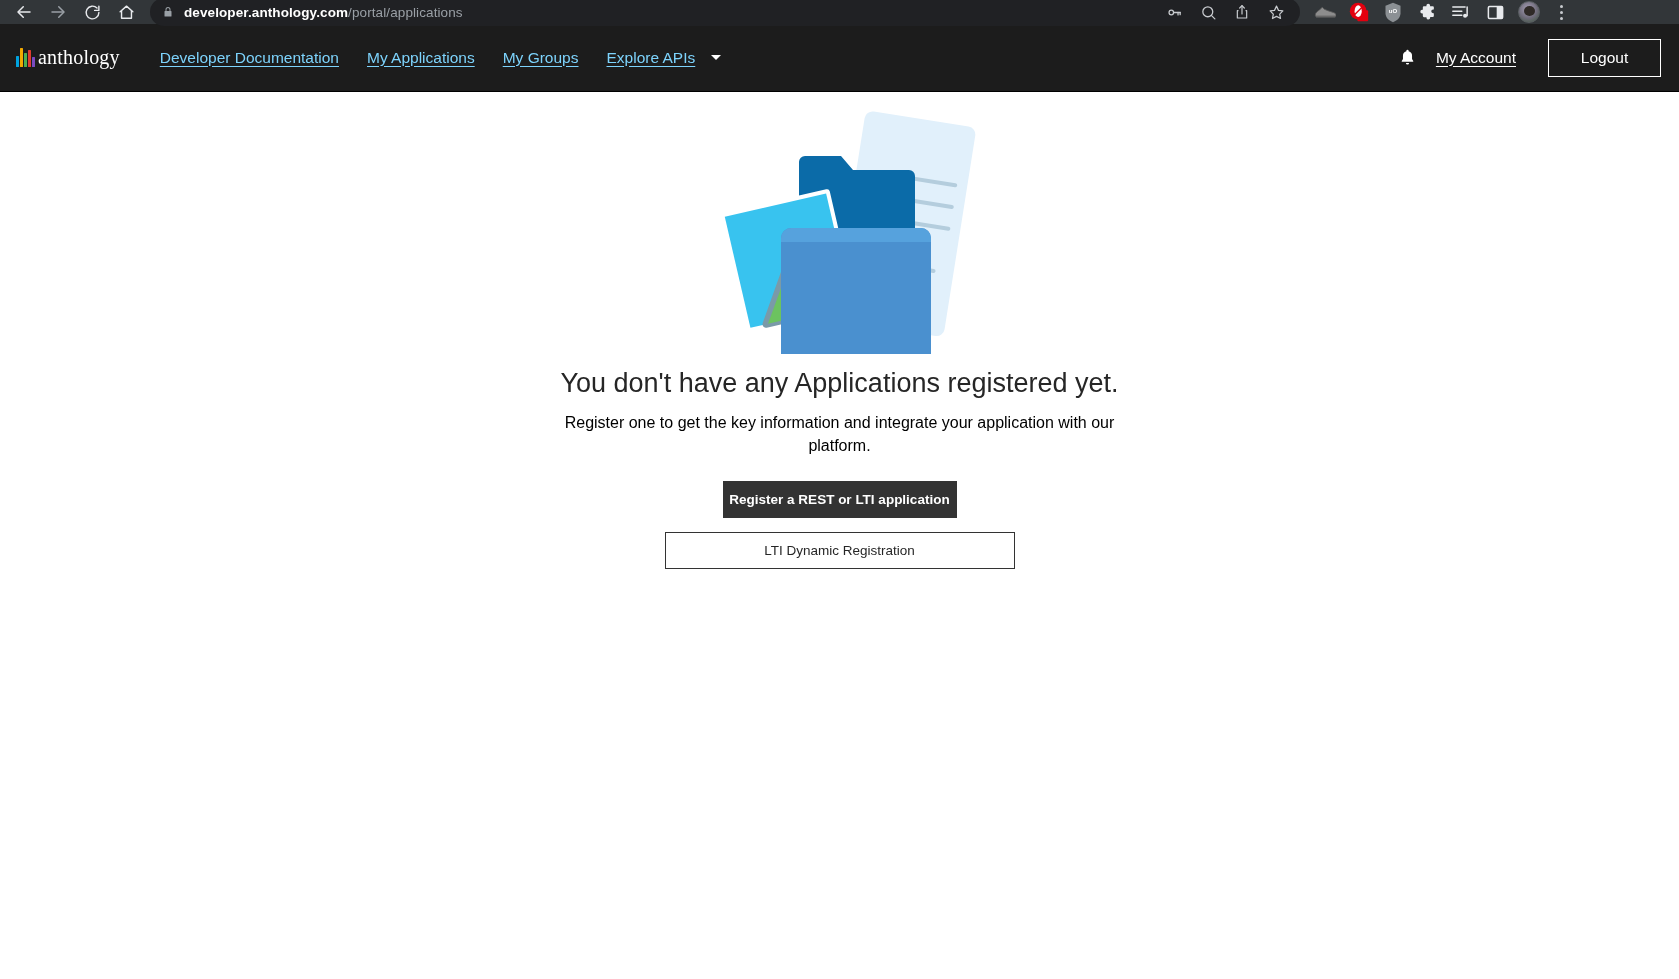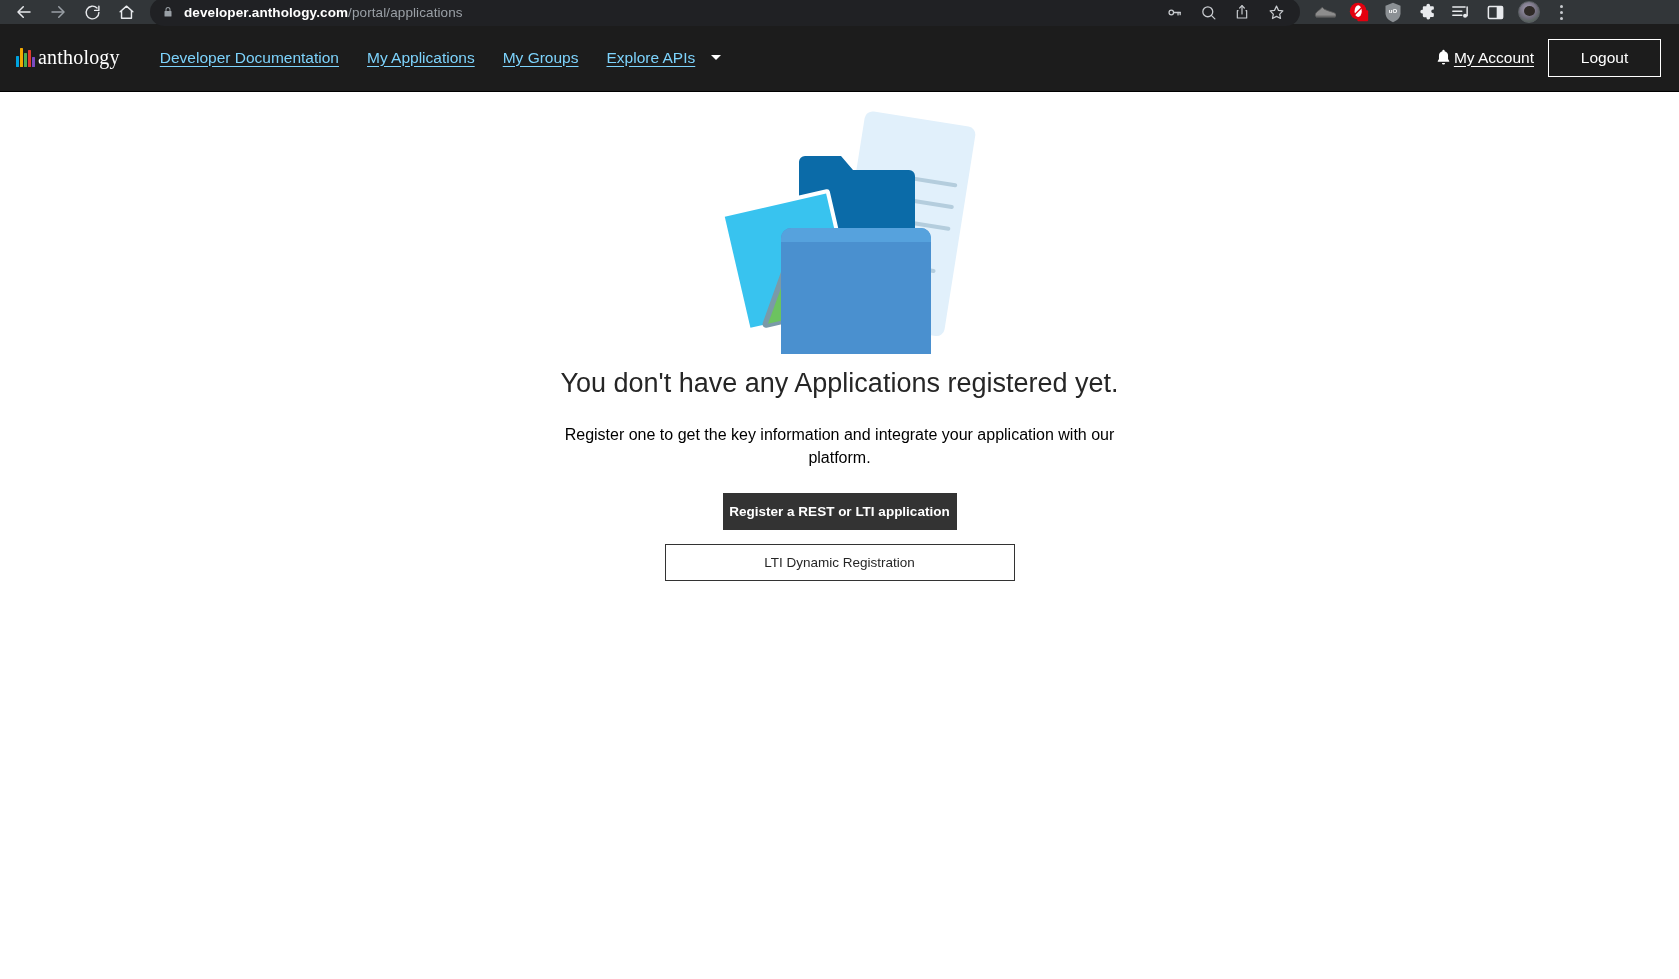--- a/index.html
+++ b/index.html
@@ -114,21 +114,21 @@
     width: 0; height: 0;
     border-left: 5px solid transparent;
     border-right: 5px solid transparent;
     border-top: 5px solid #ffffff;
   }
 
   .header-right {
     margin-left: auto;
     display: flex;
     align-items: center;
-    gap: 2px;
+    gap: 20px;
   }
   .bell { cursor:pointer; display:flex; align-items:center; }
   .account-link {
     color:#fff; font-size:15.5px; text-decoration:underline; text-underline-offset:3px; cursor:pointer;
   }
   .logout-btn {
     border: 1px solid #ffffff;
     background: transparent;
     color: #ffffff;
     font-size: 15.5px;
@@ -147,21 +147,21 @@
     flex-direction: column;
     align-items: center;
     padding-top: 12px;
     background: #ffffff;
   }
   .illo { width: 330px; height: 250px; margin-bottom: 14px; }
   .empty-title {
     font-size: 27px;
     color: #262626;
     font-weight: 400;
-    margin-bottom: 24px;
+    margin-bottom: 12px;
   }
   .empty-sub {
     font-size: 16px;
     color: #000000;
     line-height: 1.45;
     text-align: center;
     max-width: 560px;
     margin-bottom: 24px;
   }
   .btn-primary {

